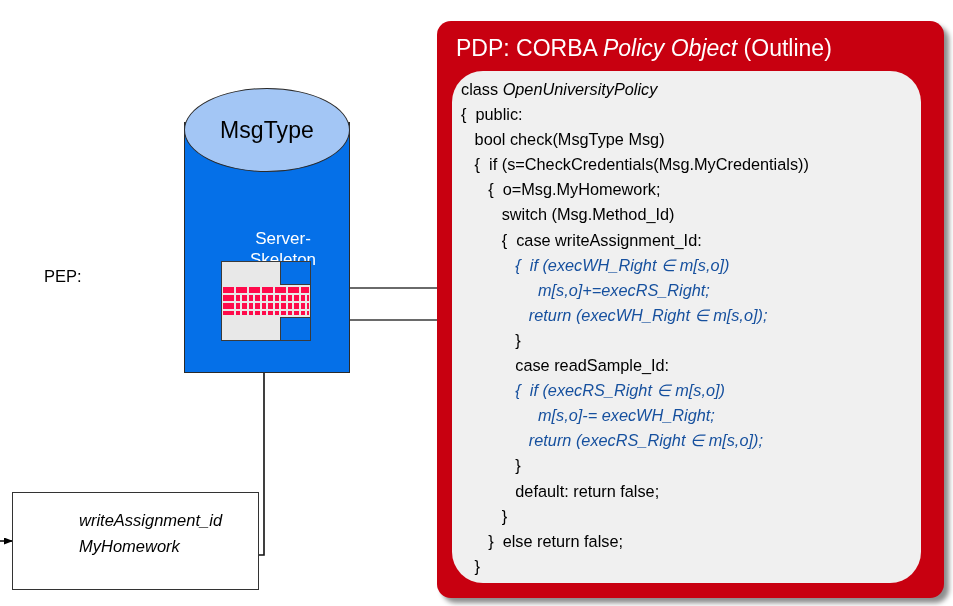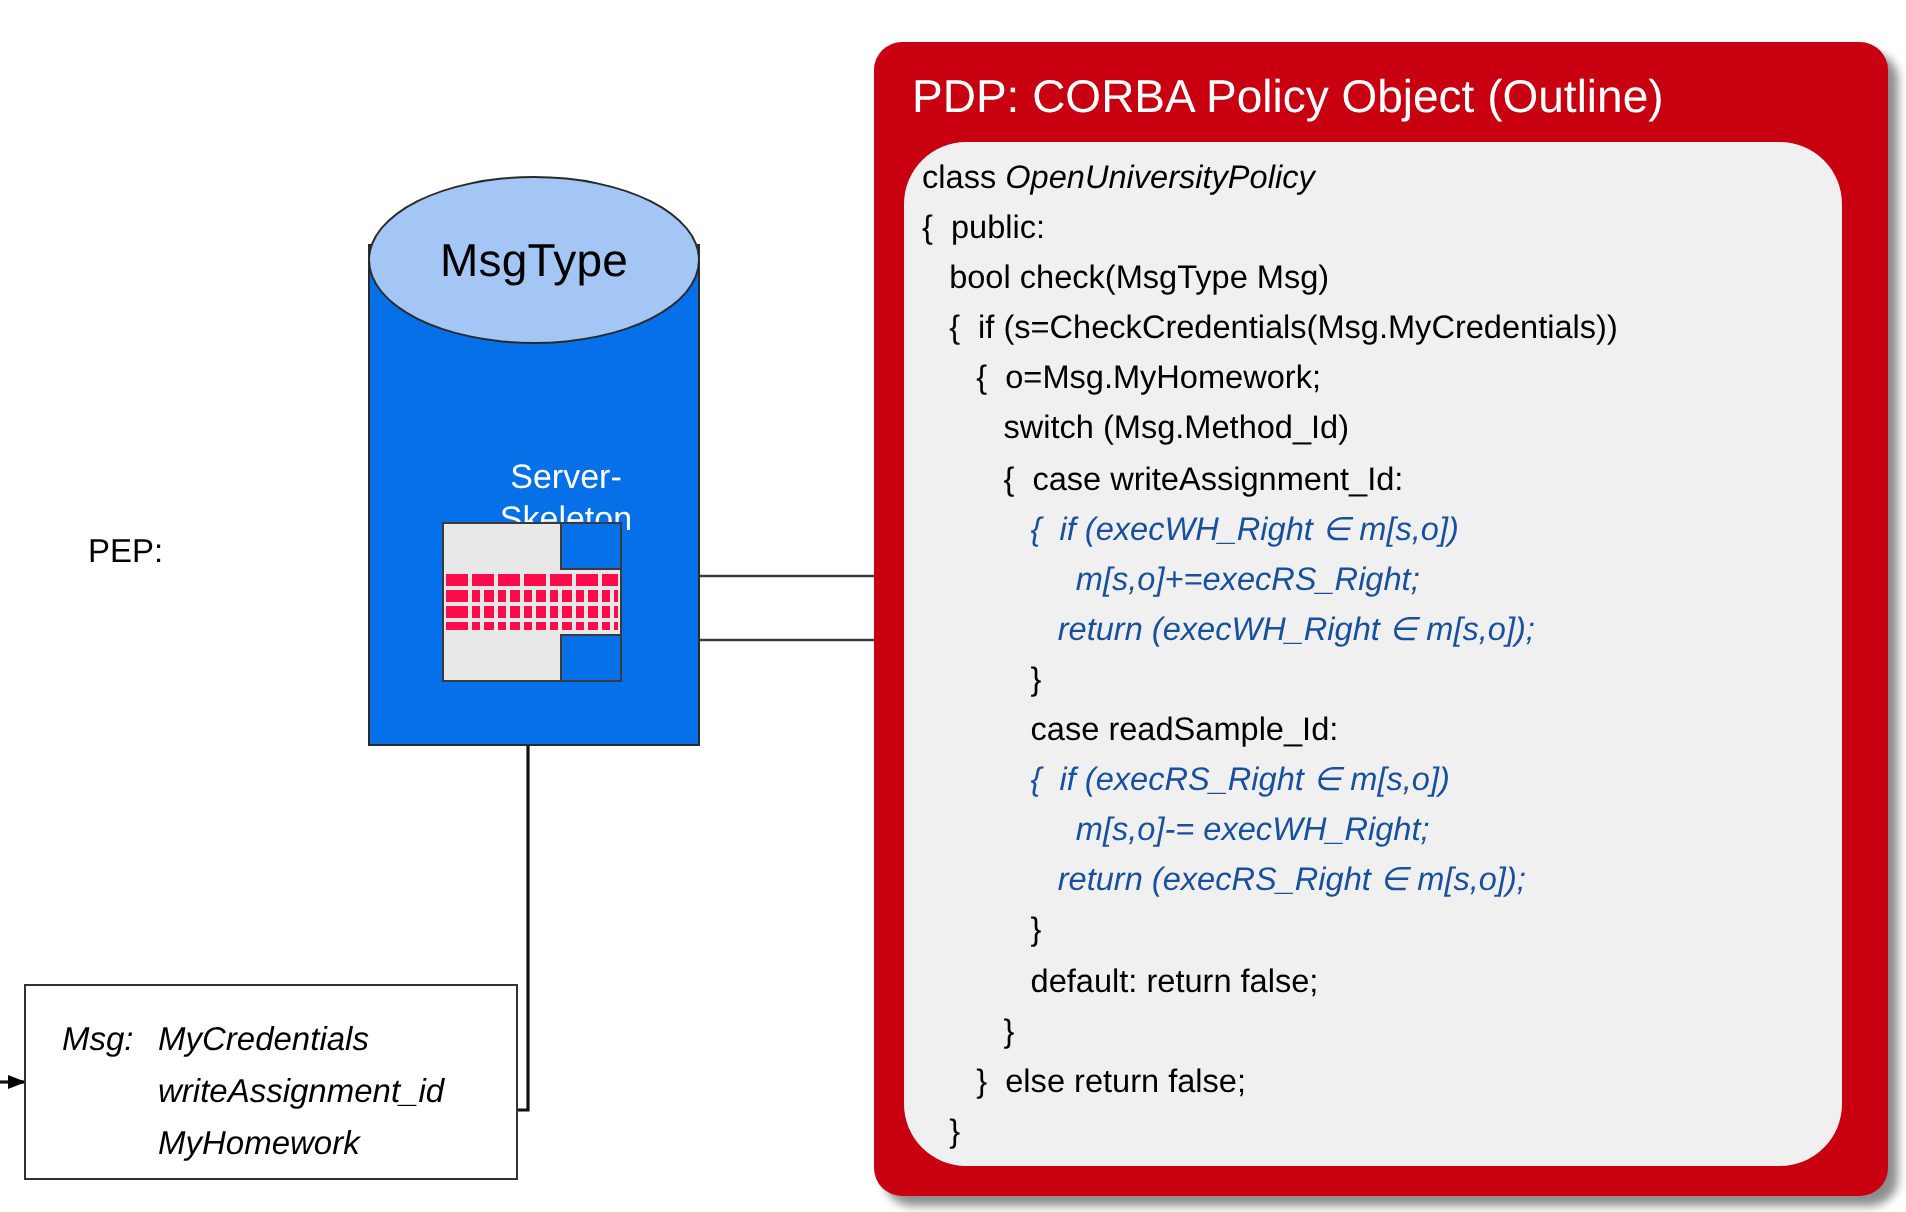--- a/index.html
+++ b/index.html
@@ -200,21 +200,21 @@
     box-sizing: border-box;
   }
   #pdp-title {
     position: absolute;
     left: 19px;
     top: 14px;
     font-size: 23px;
     color: #ffffff;
     white-space: nowrap;
   }
-  #pdp-title .it { }
+  #pdp-title .it { font-style: italic; }
   #code-panel {
     position: absolute;
     left: 15px;
     top: 50px;
     width: 469px;
     height: 512px;
     background: #f0f0f0;
     box-sizing: border-box;
     overflow: hidden;
     border-radius: 31px;
@@ -266,21 +266,20 @@
   <div id="pep-notch-top" class="pep-notch"></div>
   <div id="pep-notch-bottom" class="pep-notch"></div>
   <div id="brick-wall"></div>
 
   <div id="pep-caption">
     <div class="pep-title">PEP:</div>
   </div>
 
   <div id="msg-box">
     <div id="msg-inner">
-      <div><span class="msg-key">Msg:</span><span>MyCredentials</span></div>
       <div><span class="msg-indent"></span><span>writeAssignment_id</span></div>
       <div><span class="msg-indent"></span><span>MyHomework</span></div>
     </div>
   </div>
 
   <div id="pdp-panel">
     <div id="pdp-title"><span>PDP: CORBA </span><span class="it">Policy Object</span><span> (Outline)</span></div>
 
     <div id="code-panel">
       <div id="code-lines"><div class="code-line"><span>class </span><span style="font-style: italic;">OpenUniversityPolicy</span></div><div class="code-line">{  public:</div><div class="code-line">   bool check(MsgType Msg)</div><div class="code-line">   {  if (s=CheckCredentials(Msg.MyCredentials))</div><div class="code-line">      {  o=Msg.MyHomework;</div><div class="code-line">         switch (Msg.Method_Id)</div><div class="code-line">         {  case writeAssignment_Id:</div><div class="code-line blue">            {  if (execWH_Right ∈ m[s,o])</div><div class="code-line blue">                 m[s,o]+=execRS_Right;</div><div class="code-line blue">               return (execWH_Right ∈ m[s,o]);</div><div class="code-line">            }</div><div class="code-line">            case readSample_Id:</div><div class="code-line blue">            {  if (execRS_Right ∈ m[s,o])</div><div class="code-line blue">                 m[s,o]-= execWH_Right;</div><div class="code-line blue">               return (execRS_Right ∈ m[s,o]);</div><div class="code-line">            }</div><div class="code-line">            default: return false;</div><div class="code-line">         }</div><div class="code-line">      }  else return false;</div><div class="code-line">   }</div><div class="code-line">   private:</div></div>

